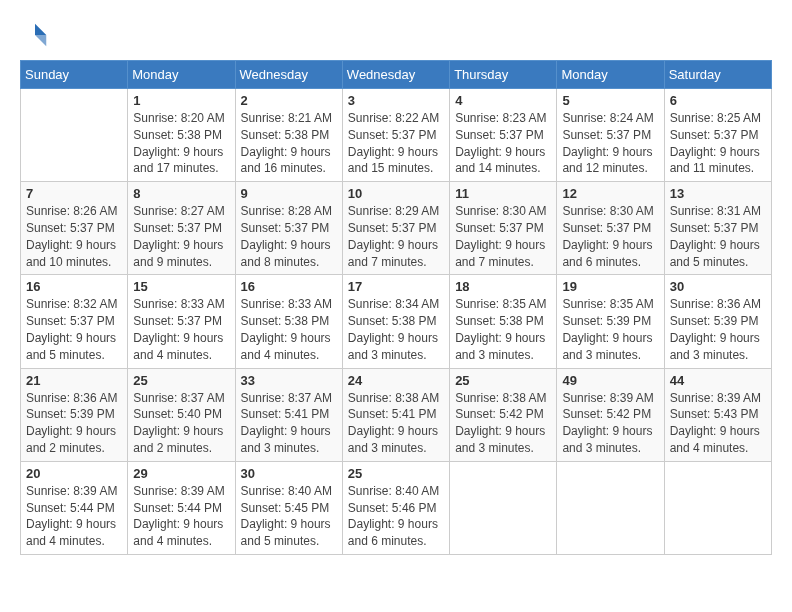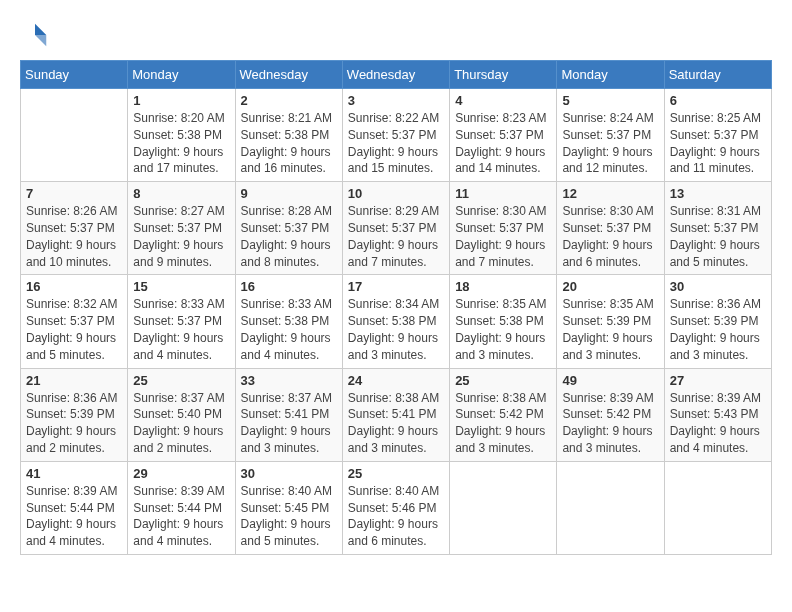--- a/index.html
+++ b/index.html
@@ -199,21 +199,21 @@
         </td>
         <td>
           <span class="day-number">17</span>
           <div class="day-info">Sunrise: 8:34 AM<br>Sunset: 5:38 PM<br>Daylight: 9 hours and 3 minutes.</div>
         </td>
         <td>
           <span class="day-number">18</span>
           <div class="day-info">Sunrise: 8:35 AM<br>Sunset: 5:38 PM<br>Daylight: 9 hours and 3 minutes.</div>
         </td>
         <td>
-          <span class="day-number">20</span>
+          <span class="day-number">19</span>
           <div class="day-info">Sunrise: 8:35 AM<br>Sunset: 5:39 PM<br>Daylight: 9 hours and 3 minutes.</div>
         </td>
         <td>
           <span class="day-number">30</span>
           <div class="day-info">Sunrise: 8:36 AM<br>Sunset: 5:39 PM<br>Daylight: 9 hours and 3 minutes.</div>
         </td>
       </tr>
       <tr class="row-bg-light">
         <td>
           <span class="day-number">21</span>
@@ -233,27 +233,27 @@
         </td>
         <td>
           <span class="day-number">25</span>
           <div class="day-info">Sunrise: 8:38 AM<br>Sunset: 5:42 PM<br>Daylight: 9 hours and 3 minutes.</div>
         </td>
         <td>
           <span class="day-number">49</span>
           <div class="day-info">Sunrise: 8:39 AM<br>Sunset: 5:42 PM<br>Daylight: 9 hours and 3 minutes.</div>
         </td>
         <td>
-          <span class="day-number">27</span>
+          <span class="day-number">44</span>
           <div class="day-info">Sunrise: 8:39 AM<br>Sunset: 5:43 PM<br>Daylight: 9 hours and 4 minutes.</div>
         </td>
       </tr>
       <tr>
         <td>
-          <span class="day-number">41</span>
+          <span class="day-number">20</span>
           <div class="day-info">Sunrise: 8:39 AM<br>Sunset: 5:44 PM<br>Daylight: 9 hours and 4 minutes.</div>
         </td>
         <td>
           <span class="day-number">29</span>
           <div class="day-info">Sunrise: 8:39 AM<br>Sunset: 5:44 PM<br>Daylight: 9 hours and 4 minutes.</div>
         </td>
         <td>
           <span class="day-number">30</span>
           <div class="day-info">Sunrise: 8:40 AM<br>Sunset: 5:45 PM<br>Daylight: 9 hours and 5 minutes.</div>
         </td>

